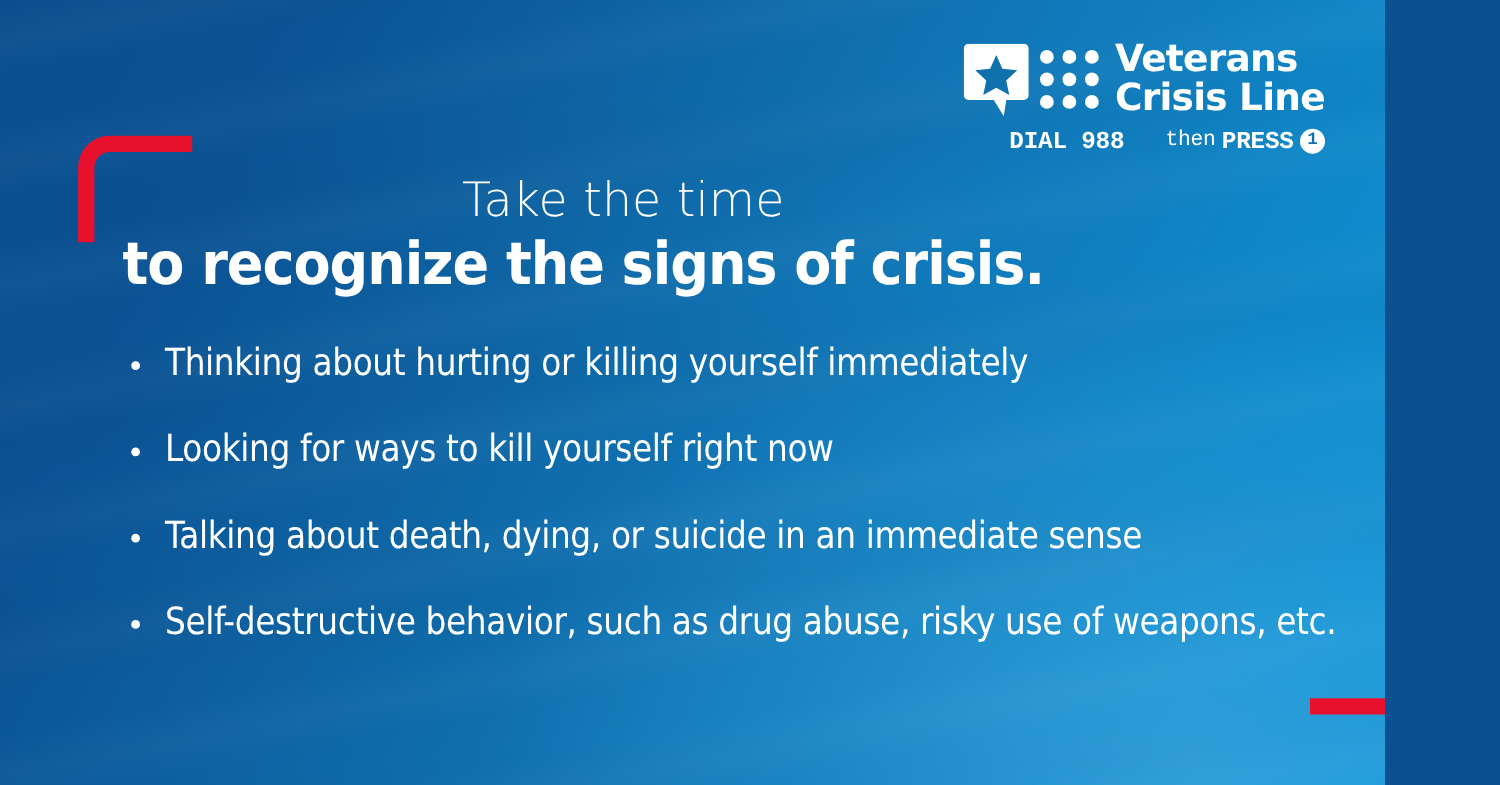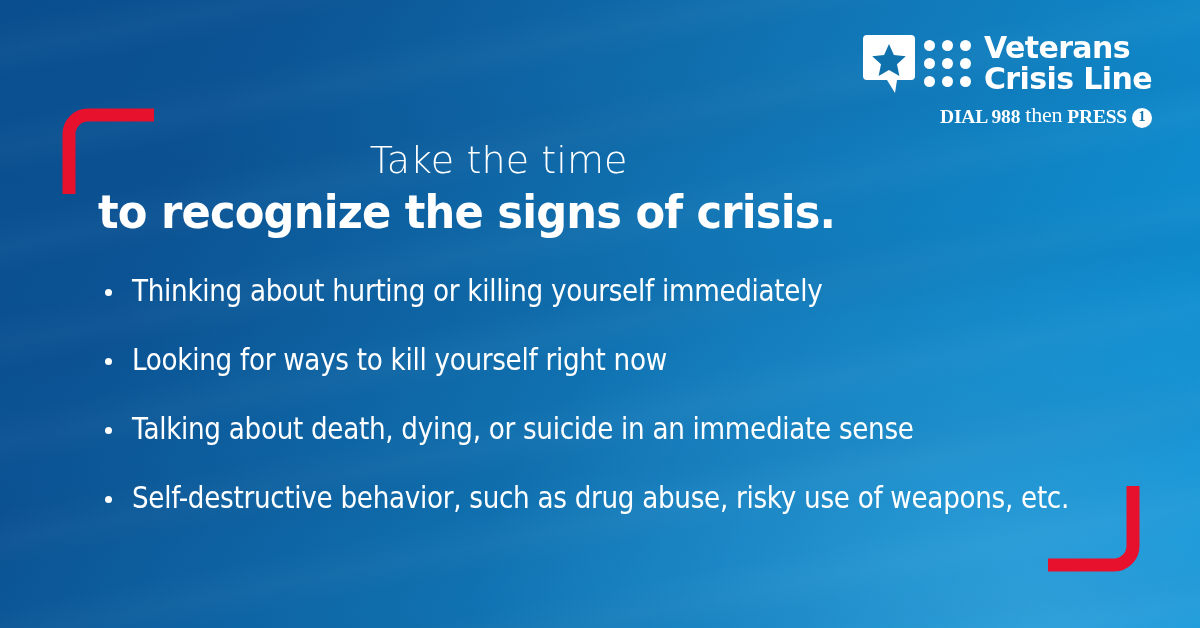--- a/index.html
+++ b/index.html
@@ -7,21 +7,21 @@
 
   html, body {
     width:1200px; height:628px;
     background:#0b5091;
     font-family:"Liberation Sans", sans-serif;
     overflow:hidden;
   }
 
   #poster{
     position:relative;
-    width:1200px; height:628px;
+    width:1108px; height:628px;
     overflow:hidden;
     
     background:
       linear-gradient(118deg,
         #0a4f8f 0%,
         #0b5394 18%,
         #0f69a8 42%,
         #1178b8 58%,
         #0f87c8 78%,
         #0d92d6 100%);
@@ -78,25 +78,25 @@
   #logo-dots i{ display:block; width:11px; height:11px; border-radius:50%; background:#fff; }
   #logo-words{ margin-left:4px; margin-top:-1px; }
   .logo-word{
     display:block; color:#fff;
     font-family:"DejaVu Sans", sans-serif;
     font-weight:700; font-size:30px; line-height:1.03;
     letter-spacing:-0.6px;
   }
   #logo-tagline{
     margin-top:7px; color:#fff;
-    font-family:Liberation Serif, serif;
+    font-family:Liberation Mono, monospace;
     font-weight:700; font-size:19.5px; letter-spacing:-0.2px;
-    display:flex; align-items:flex-end; gap:5px; white-space:nowrap;
-  }
-  #logo-tagline .thin{ font-weight:400; font-size:22px; }
+    display:flex; align-items:center; gap:5px; white-space:nowrap;
+  }
+  #logo-tagline .thin{ font-weight:400; font-size:17px;margin-left:28px; }
   #press-one{
     display:inline-flex; align-items:center; justify-content:center;
     width:20px; height:20px; border-radius:50%;
     background:#fff; color:#1072ad;
     font-size:14px; font-weight:700; line-height:1;
     padding-bottom:1px;
   }
 
   
   #headline-block{ position:absolute; left:98px; top:140px;text-align:center; }

